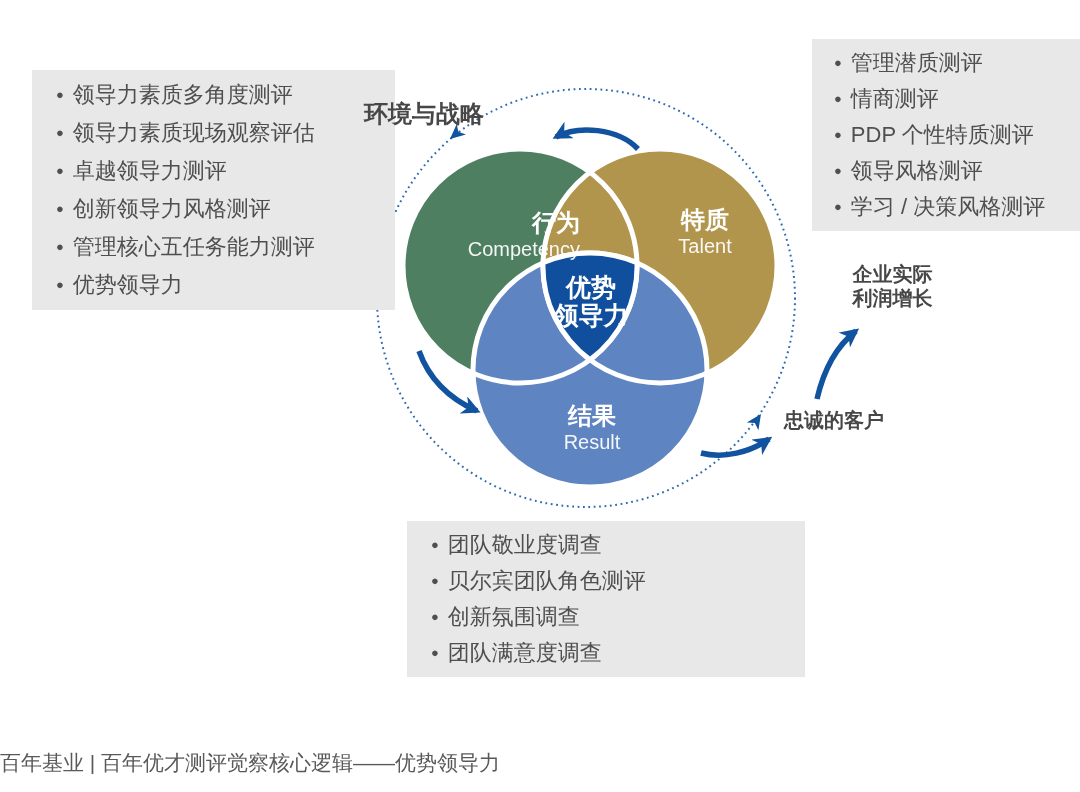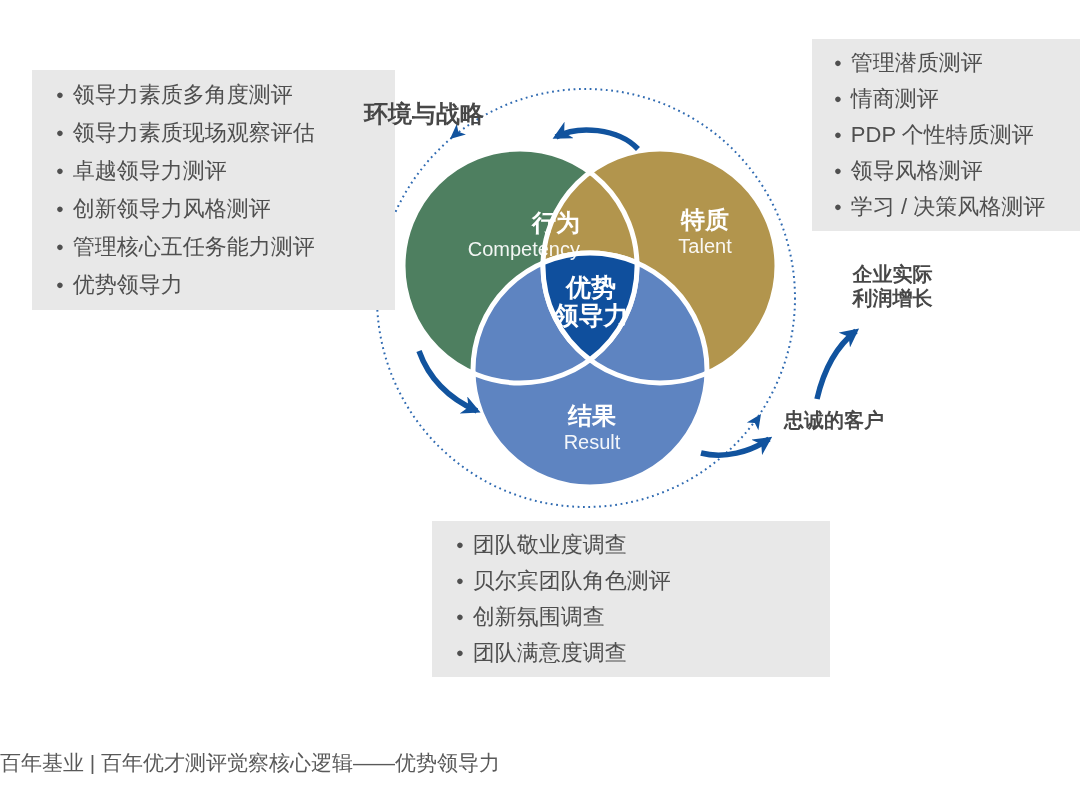--- a/index.html
+++ b/index.html
@@ -12,21 +12,21 @@
   .box{position:absolute;background:var(--box_bg,#e8e8e8);}
   .box ul{list-style:none;margin:0;padding:0;}
   .box li{
     color:var(--list_text,#4f4f4f);font-size:22px;white-space:nowrap;
   }
   .box li::before{content:"●";font-size:13px;margin-right:9px;vertical-align:3px;color:var(--list_text,#4f4f4f);}
   .box-tl{left:32px;top:44px;width:323px;padding:6px 16px 6px 24px;margin-top:26px;}
   .box-tl li{line-height:38px;}
   .box-tr{left:812px;top:39px;width:258px;padding:6px 0 6px 22px;}
   .box-tr li{line-height:36px;}
-  .box-b{left:432px;top:521px;width:374px;padding:6px 0 6px 24px;}
+  .box-b{left:407px;top:521px;width:374px;padding:6px 0 6px 24px;}
   .box-b li{line-height:36px;}
   
   .dk-label{position:absolute;color:var(--label_text,#474747);font-weight:bold;font-size:20px;white-space:nowrap;}
   .env{left:364px;top:98px;font-size:24px;}
   .profit{left:800px;top:262px;width:185px;text-align:center;line-height:24px;}
   .customer{left:784px;top:407px;}
   
   .circle-label{position:absolute;width:200px;text-align:center;color:#ffffff;}
   .circle-label .c-title{font-size:24px;font-weight:bold;line-height:28px;}
   .circle-label .c-sub{font-size:20px;line-height:24px;opacity:.93;}

